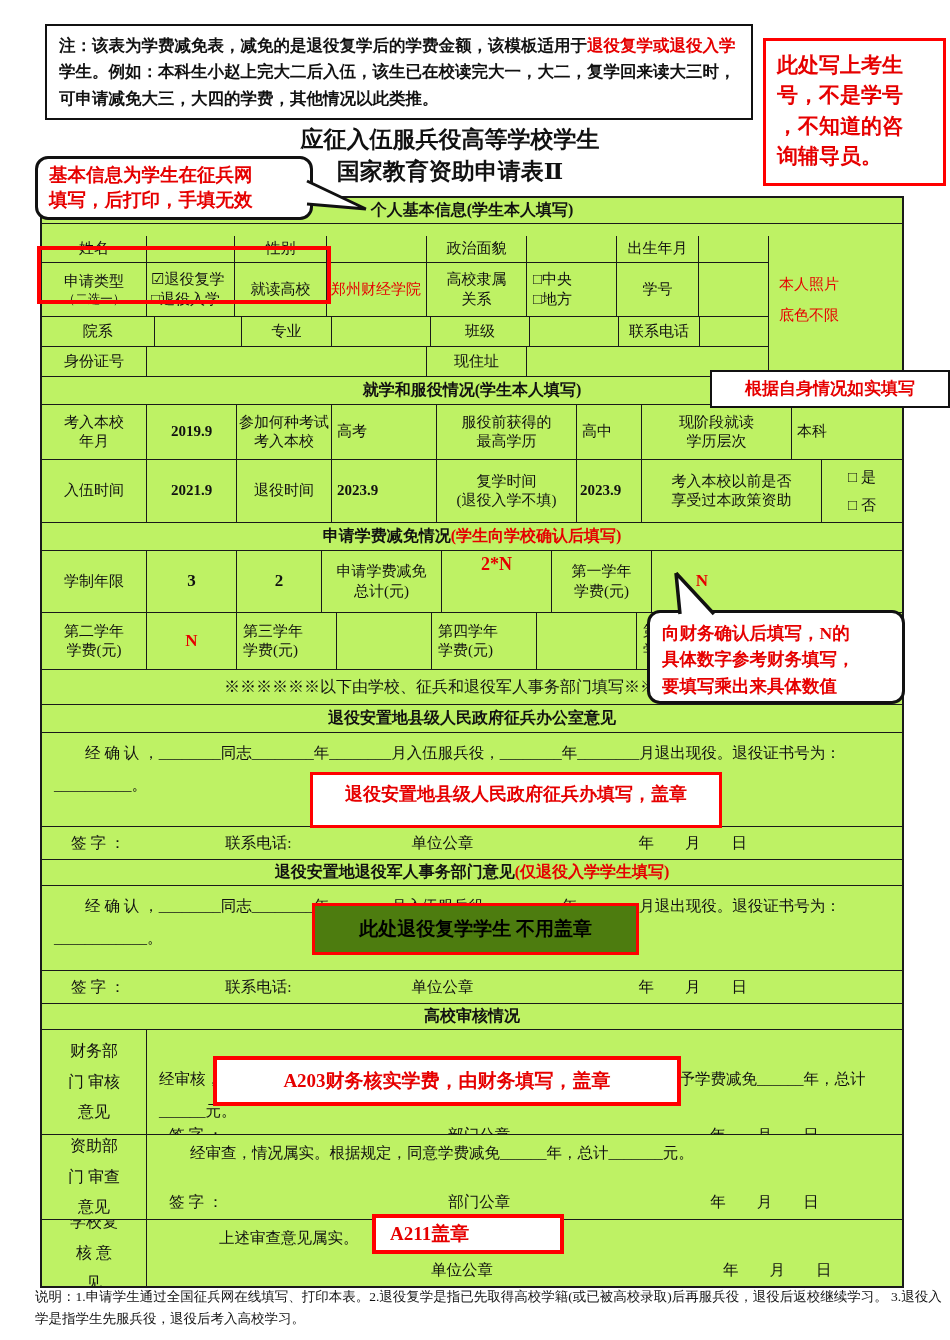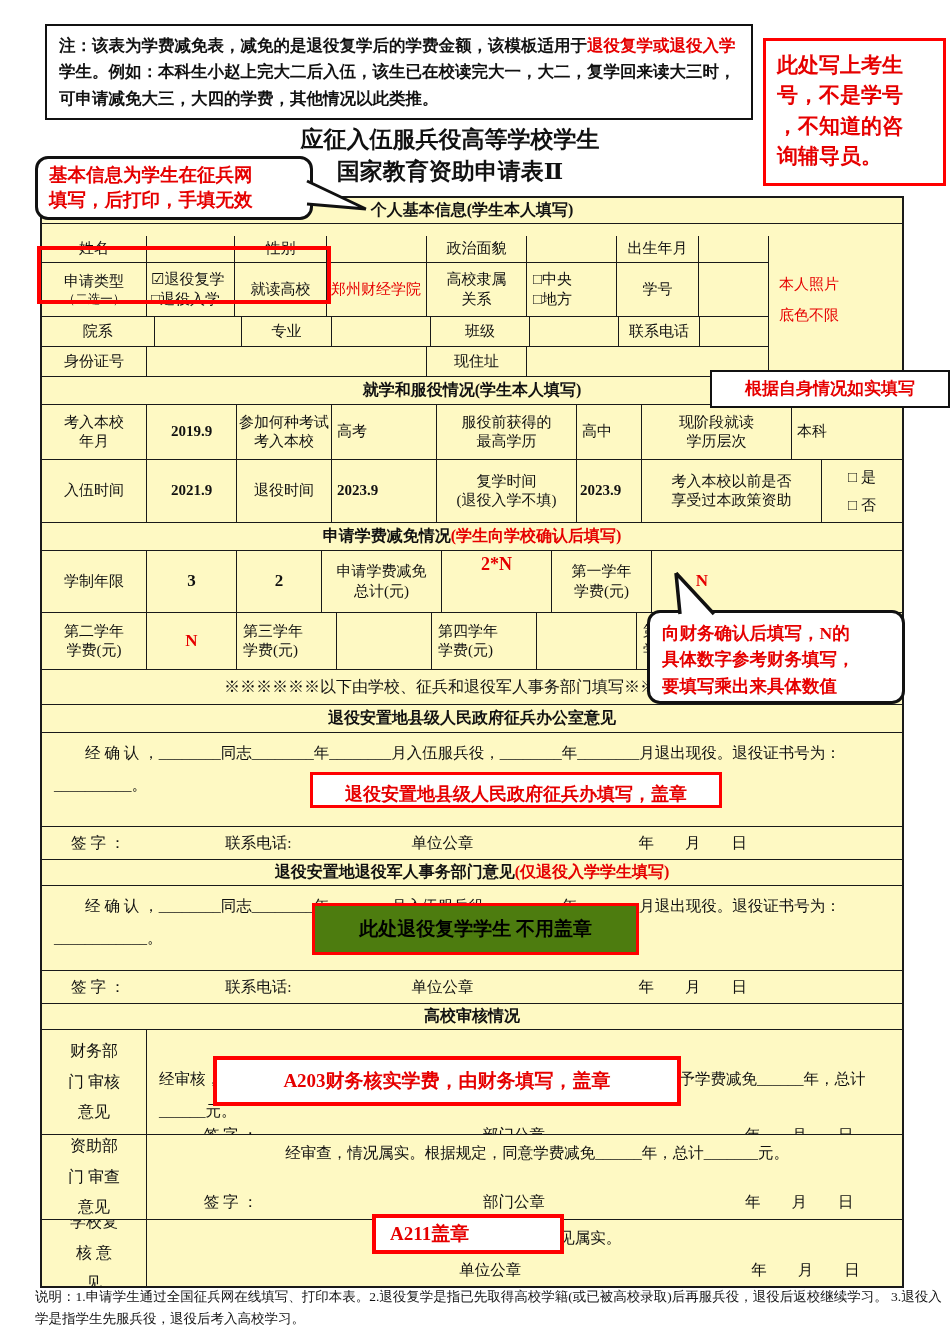--- a/index.html
+++ b/index.html
@@ -1,37 +1,37 @@
 <!DOCTYPE html>
 <html><head>
 <meta charset="utf-8">
 <style>
   html,body{margin:0;padding:0;background:#fff;}
   #page{position:relative;width:950px;height:1340px;background:#fff;
         font-family:"Liberation Serif","DejaVu Serif",serif;color:#111;overflow:hidden;}
   
-  #frm{position:absolute;left:40px;top:196px;width:860px;border:2px solid #1a1a1a;background:#fef9c3;}
+  #frm{position:absolute;left:40px;top:196px;width:860px;border:2px solid #1a1a1a;background:#bef264;}
   .row{display:flex;border-bottom:1.5px solid #1a1a1a;box-sizing:border-box;}
   .row:last-child{border-bottom:none;}
   .c{box-sizing:border-box;border-right:1.5px solid #1a1a1a;display:flex;flex-direction:column;
      align-items:center;justify-content:center;text-align:center;font-size:15px;line-height:1.3;
      white-space:pre-line;overflow:hidden;}
   .nbr{border-right:none!important;}
   .hdr{flex:1;font-size:16px;font-weight:600;flex-direction:row;gap:0;}
   .red{color:#e60000;}
   .pgrid{display:flex;border-bottom:1.5px solid #1a1a1a;}
   .pleft{width:727px;display:flex;flex-direction:column;margin-top:12px;}
   .prow{display:flex;border-bottom:1.5px solid #1a1a1a;box-sizing:border-box;}
   .prow:last-child{border-bottom:none;}
   .photo{width:133px;display:flex;align-items:center;justify-content:flex-start;
          padding-left:10px;box-sizing:border-box;color:#e60000;font-size:15px;
          line-height:2.1;white-space:pre-line;text-align:left;}
   .sub{font-size:12.5px;}
   .para{text-align:left;font-size:15.5px;line-height:2.05;padding:4px 18px 0 12px;text-indent:2em;}
-  .body-cell{flex:1;position:relative;display:flex;flex-direction:column;align-items:center;
+  .body-cell{flex:1;position:relative;display:flex;flex-direction:column;align-items:flex-start;
              justify-content:flex-start;box-sizing:border-box;}
   .sig{display:flex;align-items:center;font-size:15.5px;padding:0 14px;box-sizing:border-box;}
   .lbl-v{width:105px;font-size:16px;line-height:1.9;}
   .nred{color:#e60000;font-weight:bold;font-size:17px;padding:0 4px;}
   
   .ann{position:absolute;z-index:10;box-sizing:border-box;background:#fff;}
   #note-box{left:45px;top:24px;width:708px;height:96px;border:2px solid #111;
             padding:7px 12px;font-size:16.5px;font-weight:600;line-height:1.6;text-align:left;background:#fff;}
   #examinee-box{left:763px;top:38px;width:183px;height:148px;border:3px solid #f00;
             padding:9px 11px;color:#e60000;font-weight:bold;font-size:21px;line-height:1.45;white-space:pre-line;}
@@ -39,21 +39,21 @@
          font-size:23px;font-weight:bold;line-height:1.4;z-index:3;background:transparent;}
   .bubble{border:3px solid #111;border-radius:13px;color:#e60000;font-weight:bold;background:#fff;}
   #bubble1{left:35px;top:156px;width:278px;padding:4px 11px;font-size:18.5px;line-height:1.35;
            white-space:pre-line;z-index:12;}
   #bubble2{left:647px;top:610px;width:258px;height:94px;padding:7px 12px;font-size:17.5px;
            line-height:1.5;white-space:pre-line;z-index:12;}
   .tail{position:absolute;z-index:13;}
   #red-rect{left:37px;top:246px;width:294px;height:58px;border:4px solid #f00;background:transparent;z-index:11;}
   #ann-honest{left:710px;top:370px;width:240px;height:38px;border:2px solid #111;color:#e60000;
               font-weight:bold;font-size:17px;text-align:center;line-height:34px;}
-  #ann-zb{left:310px;top:772px;width:412px;height:36px;border:3px solid #f00;color:#e60000;
+  #ann-zb{left:310px;top:772px;width:412px;height:56px;border:3px solid #f00;color:#e60000;
           font-weight:bold;font-size:18px;text-align:center;line-height:39px;}
   #gray-box{left:312px;top:903px;width:327px;height:52px;border:3px solid #f00;background:#4d7c0f;
             color:#000;font-weight:bold;font-size:19px;text-align:center;line-height:46px;}
   #ann-a203{left:213px;top:1056px;width:468px;height:50px;border:4px solid #f00;color:#e60000;
             font-weight:bold;font-size:19px;text-align:center;line-height:42px;}
   #ann-a211{left:372px;top:1214px;width:192px;height:40px;border:4px solid #f00;color:#e60000;
             font-weight:bold;font-size:19px;text-align:left;padding-left:14px;line-height:32px;}
   #footer-note{position:absolute;left:35px;top:1286px;width:908px;font-size:13.5px;line-height:1.6;
                text-align:left;z-index:2;}
 </style>

